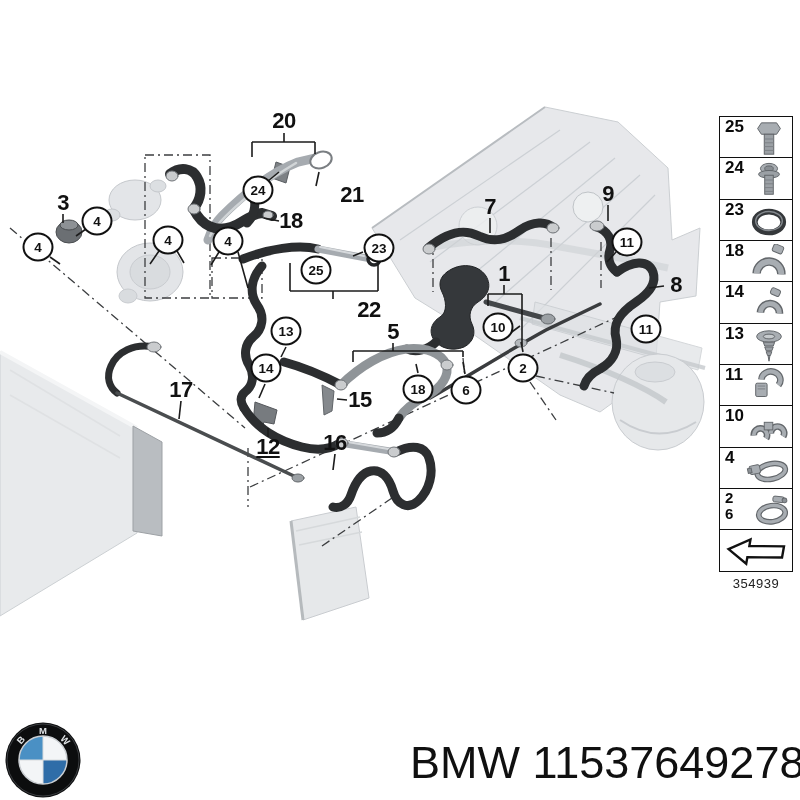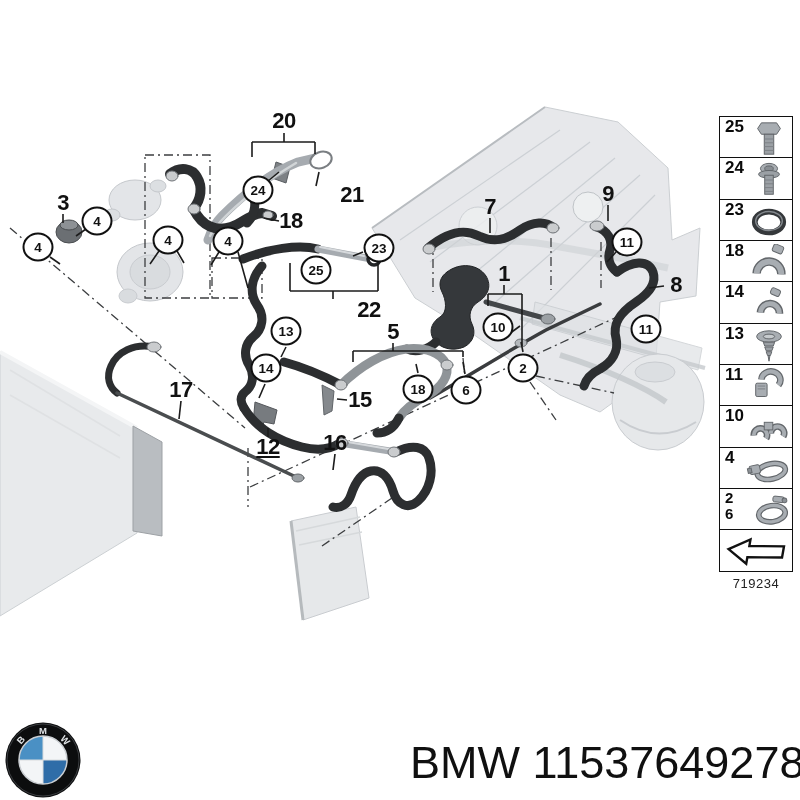--- a/index.html
+++ b/index.html
@@ -343,21 +343,21 @@
           </g>
         </svg></div>
     </div>
     <div class="cell arrowcell">
       <div class="ic"><svg viewBox="0 0 68 40">
           <g transform="rotate(10 34 20)">
             <polygon points="5,22 26,8 26,15 62,9 62,21 26,27 26,34" fill="#ffffff" stroke="#111111" stroke-width="2.5"></polygon>
           </g>
         </svg></div>
     </div>
-    <div class="code">719234</div>
+    <div class="code">354939</div>
   </div>
 
 <div class="footer-logo">
   <svg viewBox="0 0 76 76" width="76" height="76">
     <circle cx="38" cy="38" r="37.5" fill="#0c0d0e"></circle>
     <circle cx="38" cy="38" r="36" fill="none" stroke="#5a5e63" stroke-width="1" opacity="0.6"></circle>
     <g>
       <path d="M38,38 L38,14 A24,24 0 0 0 14,38 Z" fill="#4a90c4"></path>
       <path d="M38,38 L62,38 A24,24 0 0 0 38,14 Z" fill="#f3f5f7"></path>
       <path d="M38,38 L14,38 A24,24 0 0 0 38,62 Z" fill="#f3f5f7"></path>

